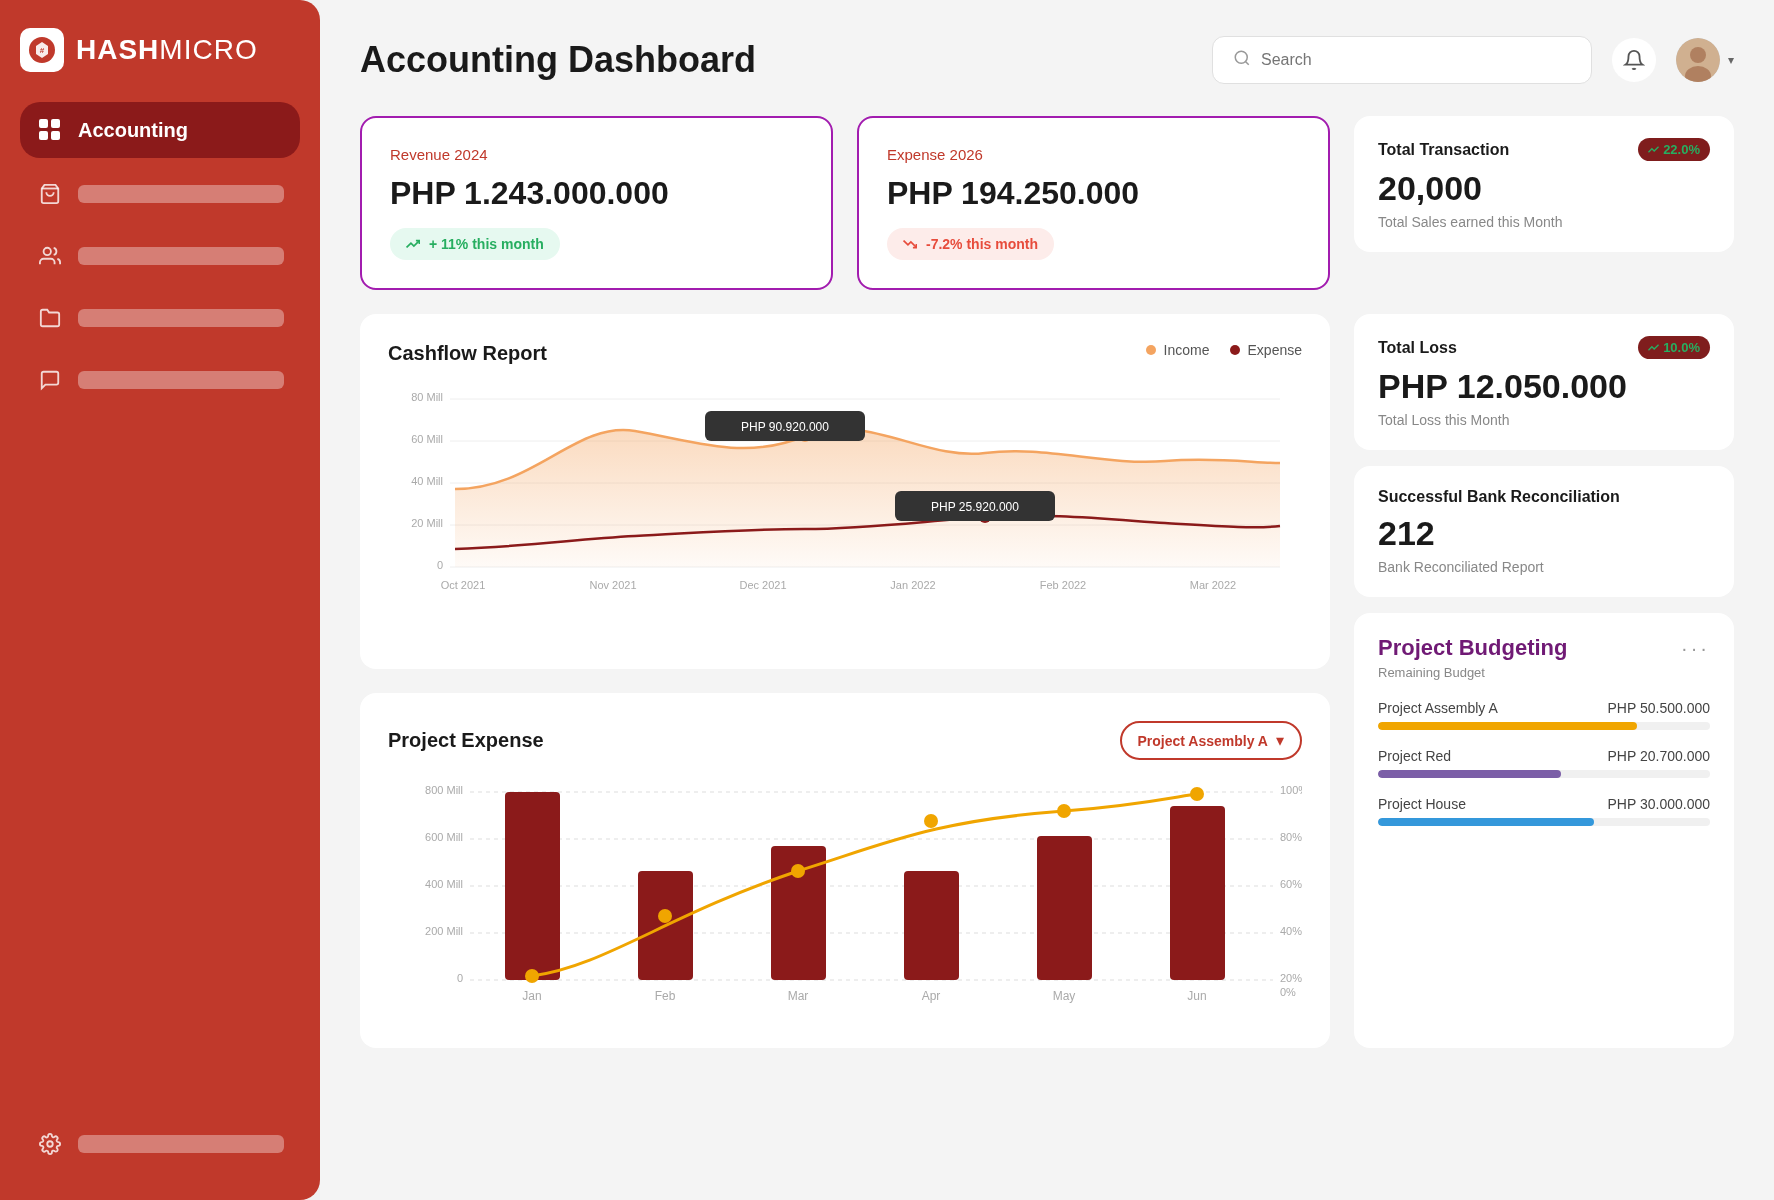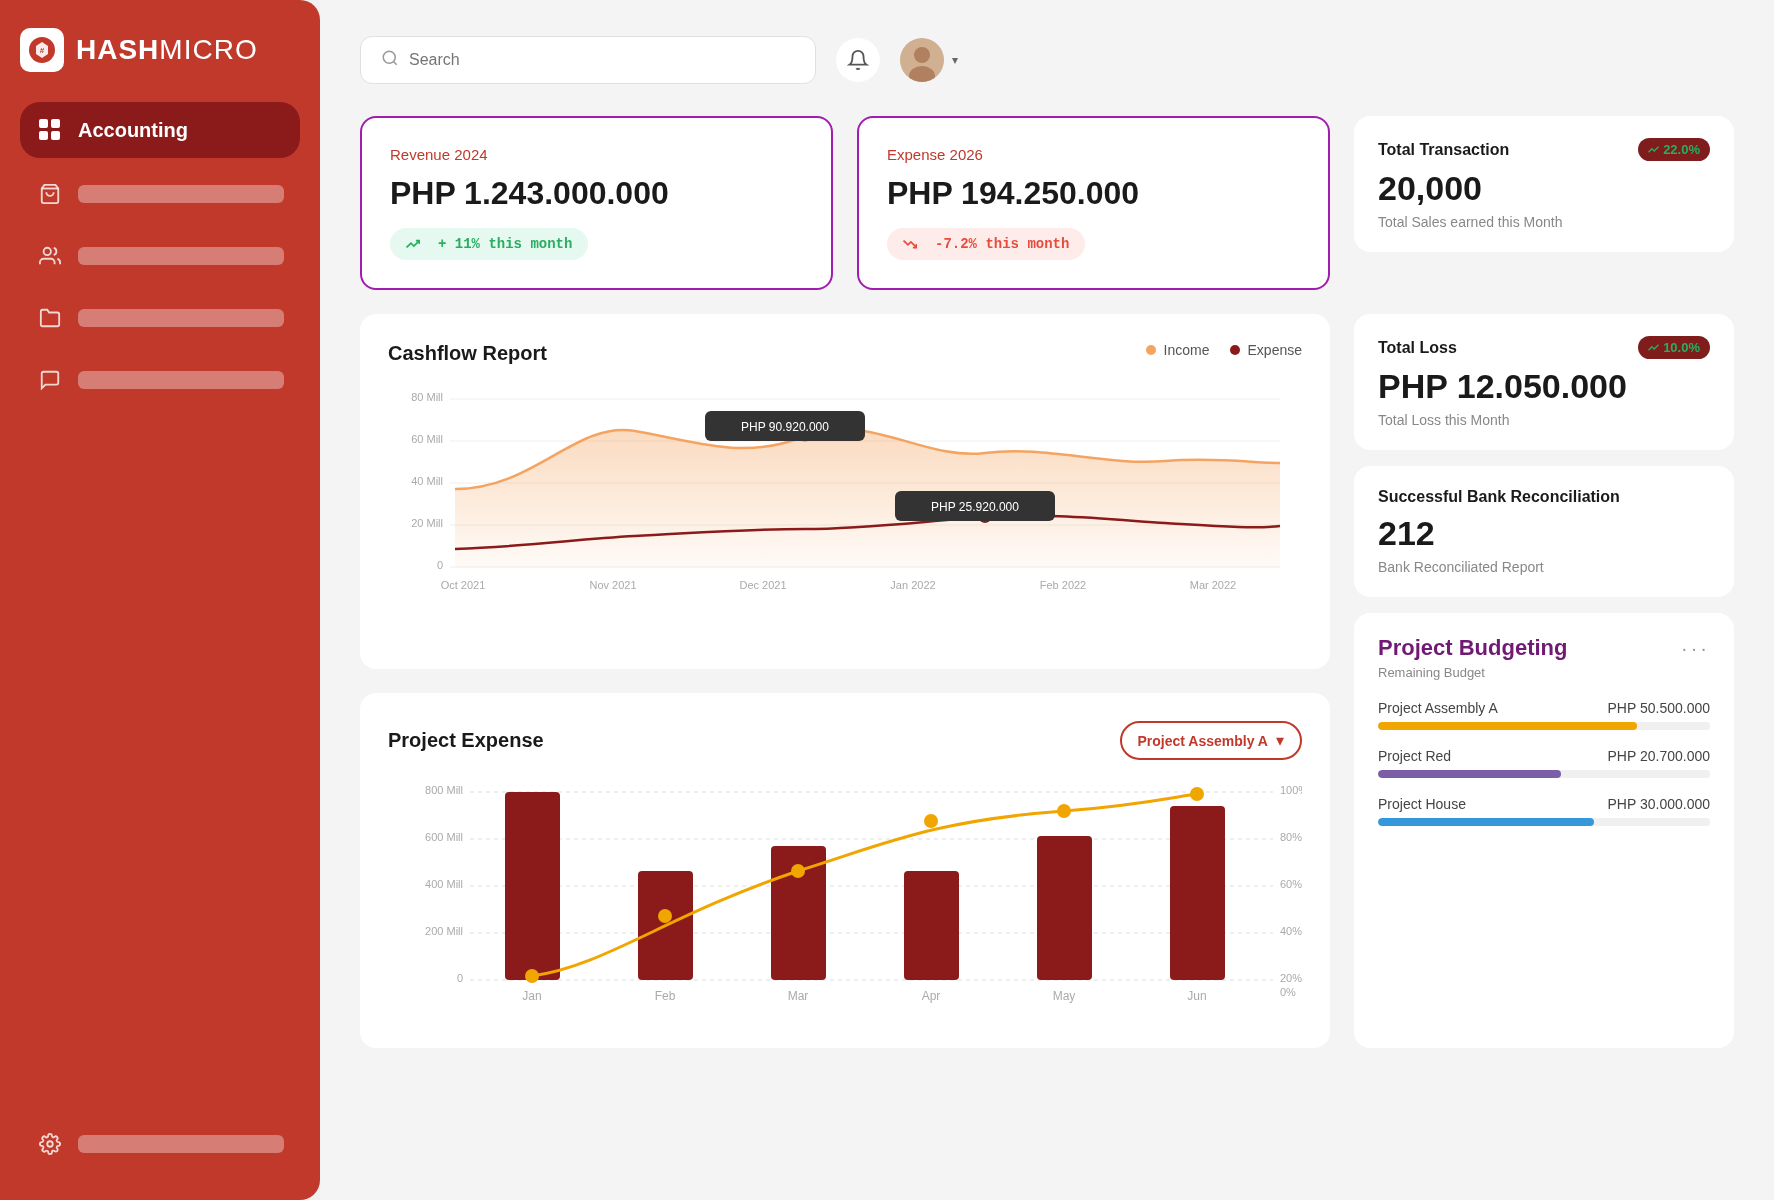--- a/index.html
+++ b/index.html
@@ -25,36 +25,36 @@
     .settings-icon { color: rgba(255,255,255,0.8); width: 28px; height: 28px; display: flex; align-items: center; justify-content: center; }
     .settings-bar { height: 18px; background: rgba(255,255,255,0.35); border-radius: 6px; flex: 1; }
 
     
     .main { flex: 1; padding: 36px 40px; background: #f4f4f4; overflow: hidden; }
 
     
     .header { display: flex; align-items: center; justify-content: space-between; margin-bottom: 32px; }
     .page-title { font-size: 36px; font-weight: 700; color: #1a1a1a; }
     .header-right { display: flex; align-items: center; gap: 20px; }
-    .search-box { display: flex; align-items: center; background: white; border: 1px solid #e0e0e0; border-radius: 12px; padding: 12px 20px; gap: 10px; width: 456px; }
+    .search-box { display: flex; align-items: center; background: white; border: 1px solid #e0e0e0; border-radius: 12px; padding: 12px 20px; gap: 10px; width: 380px; }
     .search-icon { color: #999; }
     .search-input { border: none; outline: none; font-size: 16px; color: #999; background: transparent; flex: 1; }
     .notif-icon { width: 44px; height: 44px; display: flex; align-items: center; justify-content: center; background: white; border-radius: 50%; cursor: pointer; }
     .avatar-wrap { display: flex; align-items: center; gap: 8px; cursor: pointer; }
     .avatar { width: 44px; height: 44px; border-radius: 50%; background: #ccc; overflow: hidden; display: flex; align-items: center; justify-content: center; }
     .avatar-chevron { color: #666; font-size: 12px; }
 
     
     .cards-row { display: grid; grid-template-columns: 1fr 1fr 380px; gap: 24px; margin-bottom: 24px; }
 
     
     .metric-card { background: white; border-radius: 16px; padding: 28px; border: 2px solid #a21caf; }
     .metric-label { font-size: 15px; color: #c0392b; font-weight: 500; margin-bottom: 12px; }
     .metric-value { font-size: 32px; font-weight: 700; color: #1a1a1a; margin-bottom: 16px; }
-    .metric-badge { display: inline-flex; align-items: center; gap: 18px; padding: 8px 16px; border-radius: 20px; font-size: 14px; font-weight: 600; font-family: Liberation Mono, monospace; }
+    .metric-badge { display: inline-flex; align-items: center; gap: 9px; padding: 8px 16px; border-radius: 20px; font-size: 14px; font-weight: 600; }
     .badge-green { background: #e6f9f0; color: #27ae60; }
     .badge-red { background: #fdecea; color: #e74c3c; }
 
     
     .stats-panel { display: flex; flex-direction: column; gap: 16px; }
     .stat-card { background: white; border-radius: 16px; padding: 22px 24px; }
     .stat-header { display: flex; align-items: center; justify-content: space-between; margin-bottom: 8px; }
     .stat-title { font-size: 16px; font-weight: 600; color: #1a1a1a; }
     .stat-badge-green { background: #7f1d1d; color: #27ae60; font-size: 13px; font-weight: 600; padding: 4px 10px; border-radius: 12px; display: flex; align-items: center; gap: 4px; }
     .stat-value { font-size: 34px; font-weight: 700; color: #1a1a1a; margin-bottom: 6px; }
@@ -173,20 +173,21 @@
         <path d="M19.4 15a1.65 1.65 0 00.33 1.82l.06.06a2 2 0 010 2.83 2 2 0 01-2.83 0l-.06-.06a1.65 1.65 0 00-1.82-.33 1.65 1.65 0 00-1 1.51V21a2 2 0 01-4 0v-.09A1.65 1.65 0 009 19.4a1.65 1.65 0 00-1.82.33l-.06.06a2 2 0 01-2.83-2.83l.06-.06A1.65 1.65 0 004.68 15a1.65 1.65 0 00-1.51-1H3a2 2 0 010-4h.09A1.65 1.65 0 004.6 9a1.65 1.65 0 00-.33-1.82l-.06-.06a2 2 0 012.83-2.83l.06.06A1.65 1.65 0 009 4.68a1.65 1.65 0 001-1.51V3a2 2 0 014 0v.09a1.65 1.65 0 001 1.51 1.65 1.65 0 001.82-.33l.06-.06a2 2 0 012.83 2.83l-.06.06A1.65 1.65 0 0019.4 9a1.65 1.65 0 001.51 1H21a2 2 0 010 4h-.09a1.65 1.65 0 00-1.51 1z"></path>
       </svg>
     </div>
     <div class="settings-bar"></div>
   </div>
 </div>
 
 <div class="main">
 
   <div class="header">
+    <h1 class="page-title">Accounting Dashboard</h1>
     <div class="header-right">
       <div class="search-box">
         <span class="search-icon">
           <svg width="18" height="18" viewBox="0 0 24 24" fill="none" stroke="#999" stroke-width="2">
             <circle cx="11" cy="11" r="8"></circle>
               <line x1="21" y1="21" x2="16.65" y2="16.65"></line>
           </svg>
         </span>
         <input class="search-input" type="text" placeholder="Search" style="">
       </div>

